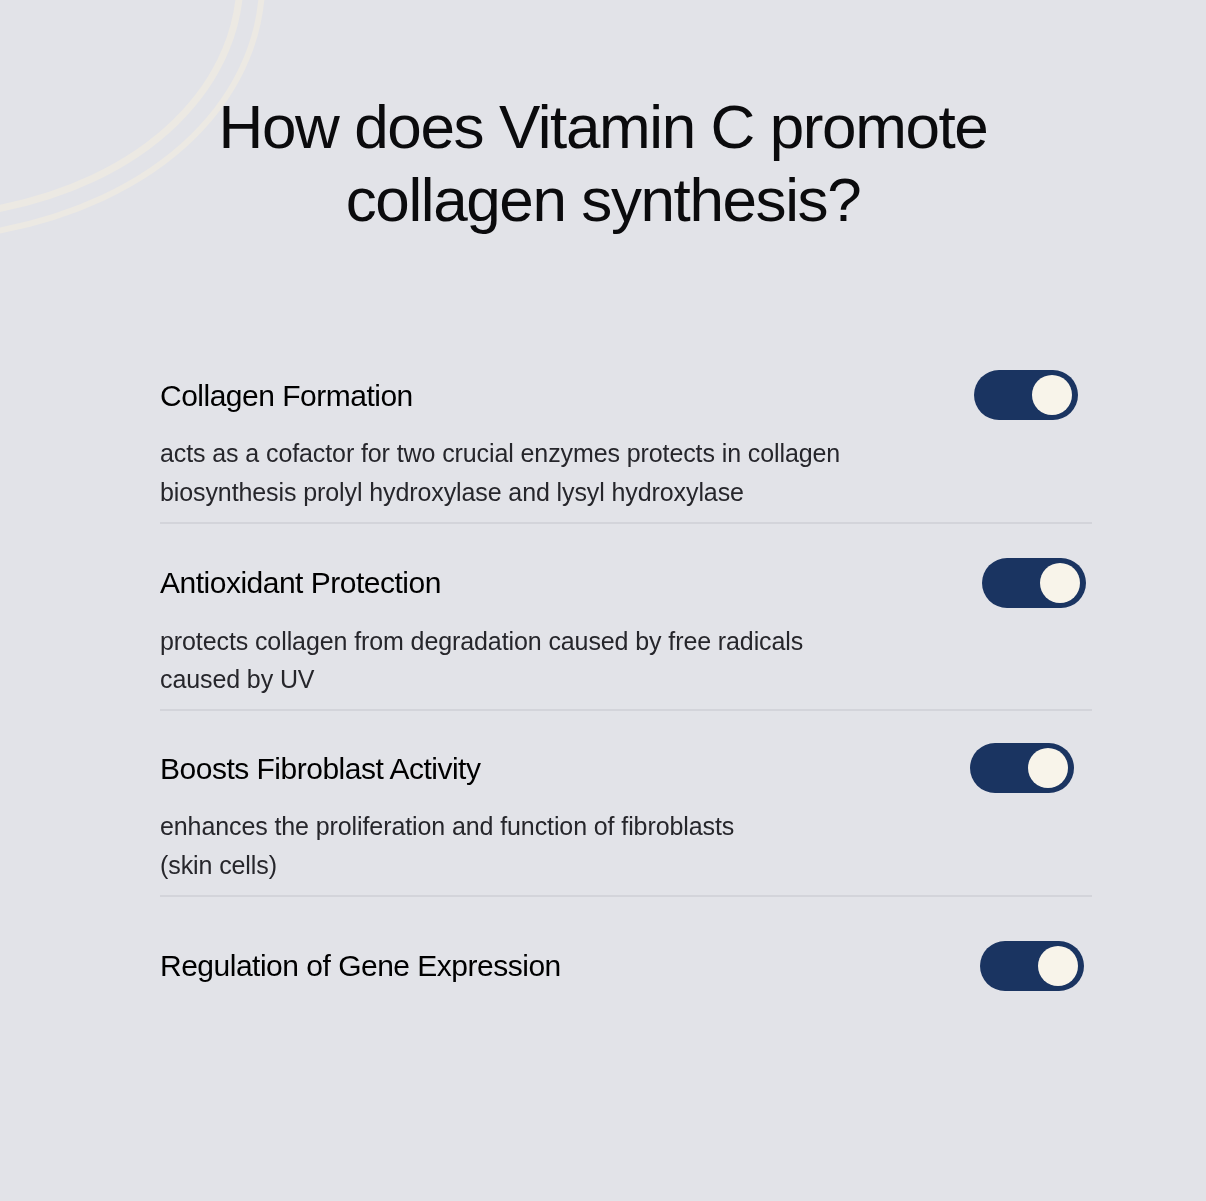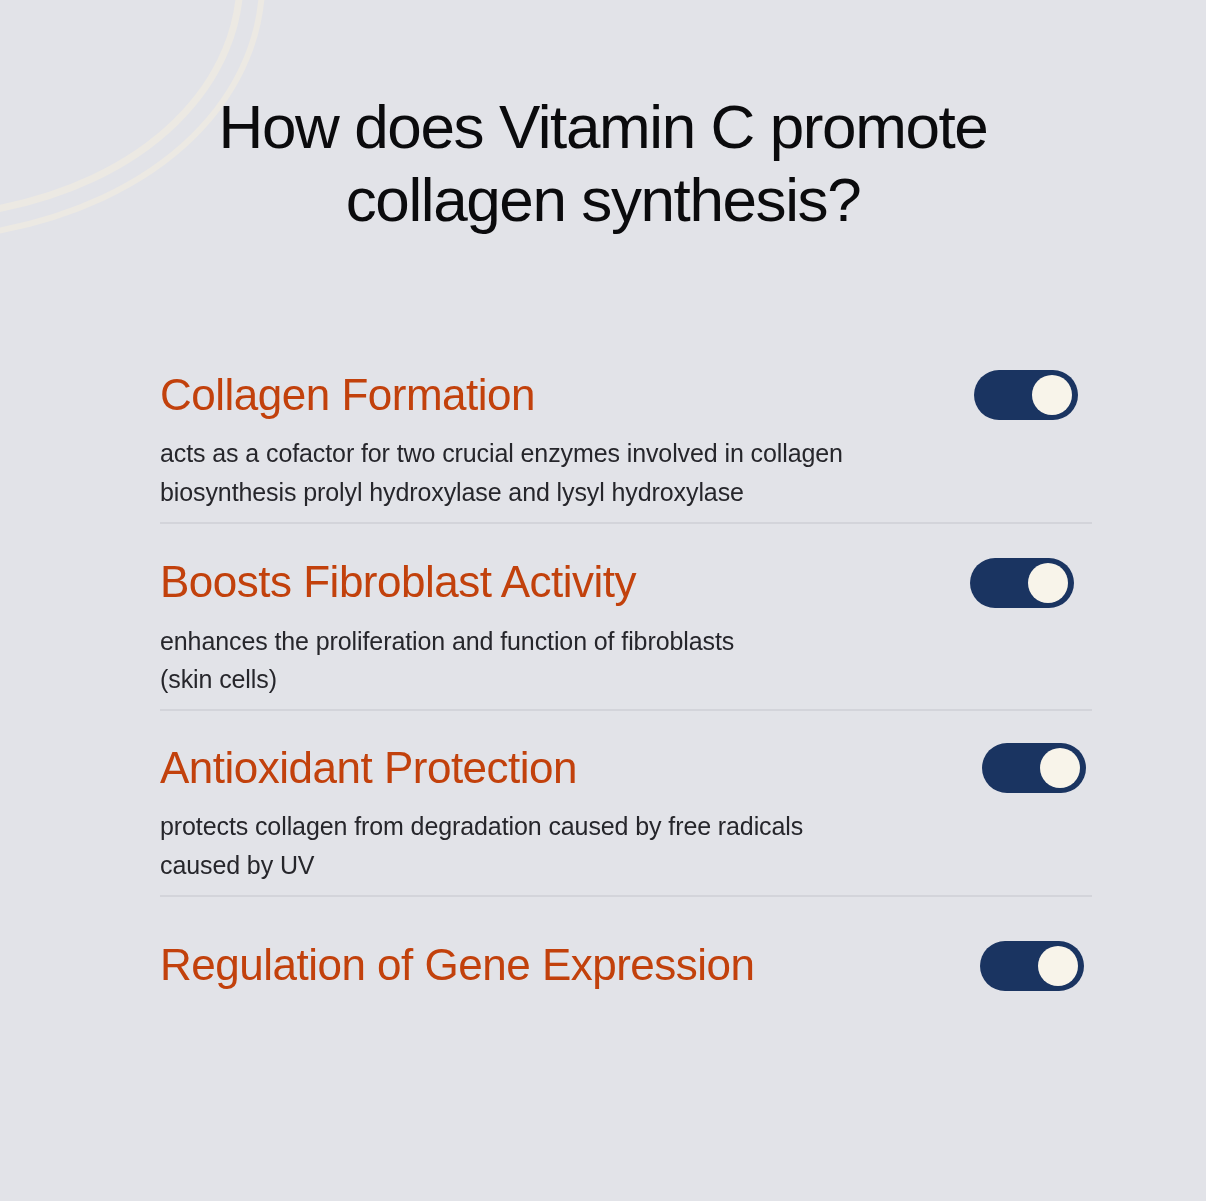--- a/index.html
+++ b/index.html
@@ -69,24 +69,24 @@
     display: none;
   }
 
   .row-head {
     display: flex;
     align-items: center;
     justify-content: space-between;
     min-height: 54px;
   }
   .feature-title {
-    font-size: 44px;
+    font-size: 30px;
     font-weight: 400;
     letter-spacing: -0.5px;
-    color: #c2410c;
+    color: #000000;
     line-height: 1.1;
     white-space: nowrap;
   }
 
   
   .toggle {
     flex: 0 0 auto;
     width: 104px;
     height: 50px;
     border-radius: 26px;
@@ -139,46 +139,46 @@
 
 <div id="feature-list">
 
   <div class="feature-row r0">
     <div class="row-head">
       <div class="feature-title">Collagen Formation</div>
       <div class="toggle">
         <div class="knob"></div>
       </div>
     </div>
-    <div class="feature-desc">acts as a cofactor for two crucial enzymes involved in collagen
+    <div class="feature-desc">acts as a cofactor for two crucial enzymes protects in collagen
 biosynthesis prolyl hydroxylase and lysyl hydroxylase</div>
+    <div class="divider"></div>
+  </div>
+
+  <div class="feature-row r2">
+    <div class="row-head">
+      <div class="feature-title">Antioxidant Protection</div>
+      <div class="toggle">
+        <div class="knob"></div>
+      </div>
+    </div>
+    <div class="feature-desc">protects collagen from degradation caused by free radicals
+caused by UV</div>
     <div class="divider"></div>
   </div>
 
   <div class="feature-row r1">
     <div class="row-head">
       <div class="feature-title">Boosts Fibroblast Activity</div>
       <div class="toggle">
         <div class="knob"></div>
       </div>
     </div>
     <div class="feature-desc">enhances the proliferation and function of fibroblasts
 (skin cells)</div>
-    <div class="divider"></div>
-  </div>
-
-  <div class="feature-row r2">
-    <div class="row-head">
-      <div class="feature-title">Antioxidant Protection</div>
-      <div class="toggle">
-        <div class="knob"></div>
-      </div>
-    </div>
-    <div class="feature-desc">protects collagen from degradation caused by free radicals
-caused by UV</div>
     <div class="divider"></div>
   </div>
 
   <div class="feature-row r3">
     <div class="row-head">
       <div class="feature-title">Regulation of Gene Expression</div>
       <div class="toggle">
         <div class="knob"></div>
       </div>
     </div>

